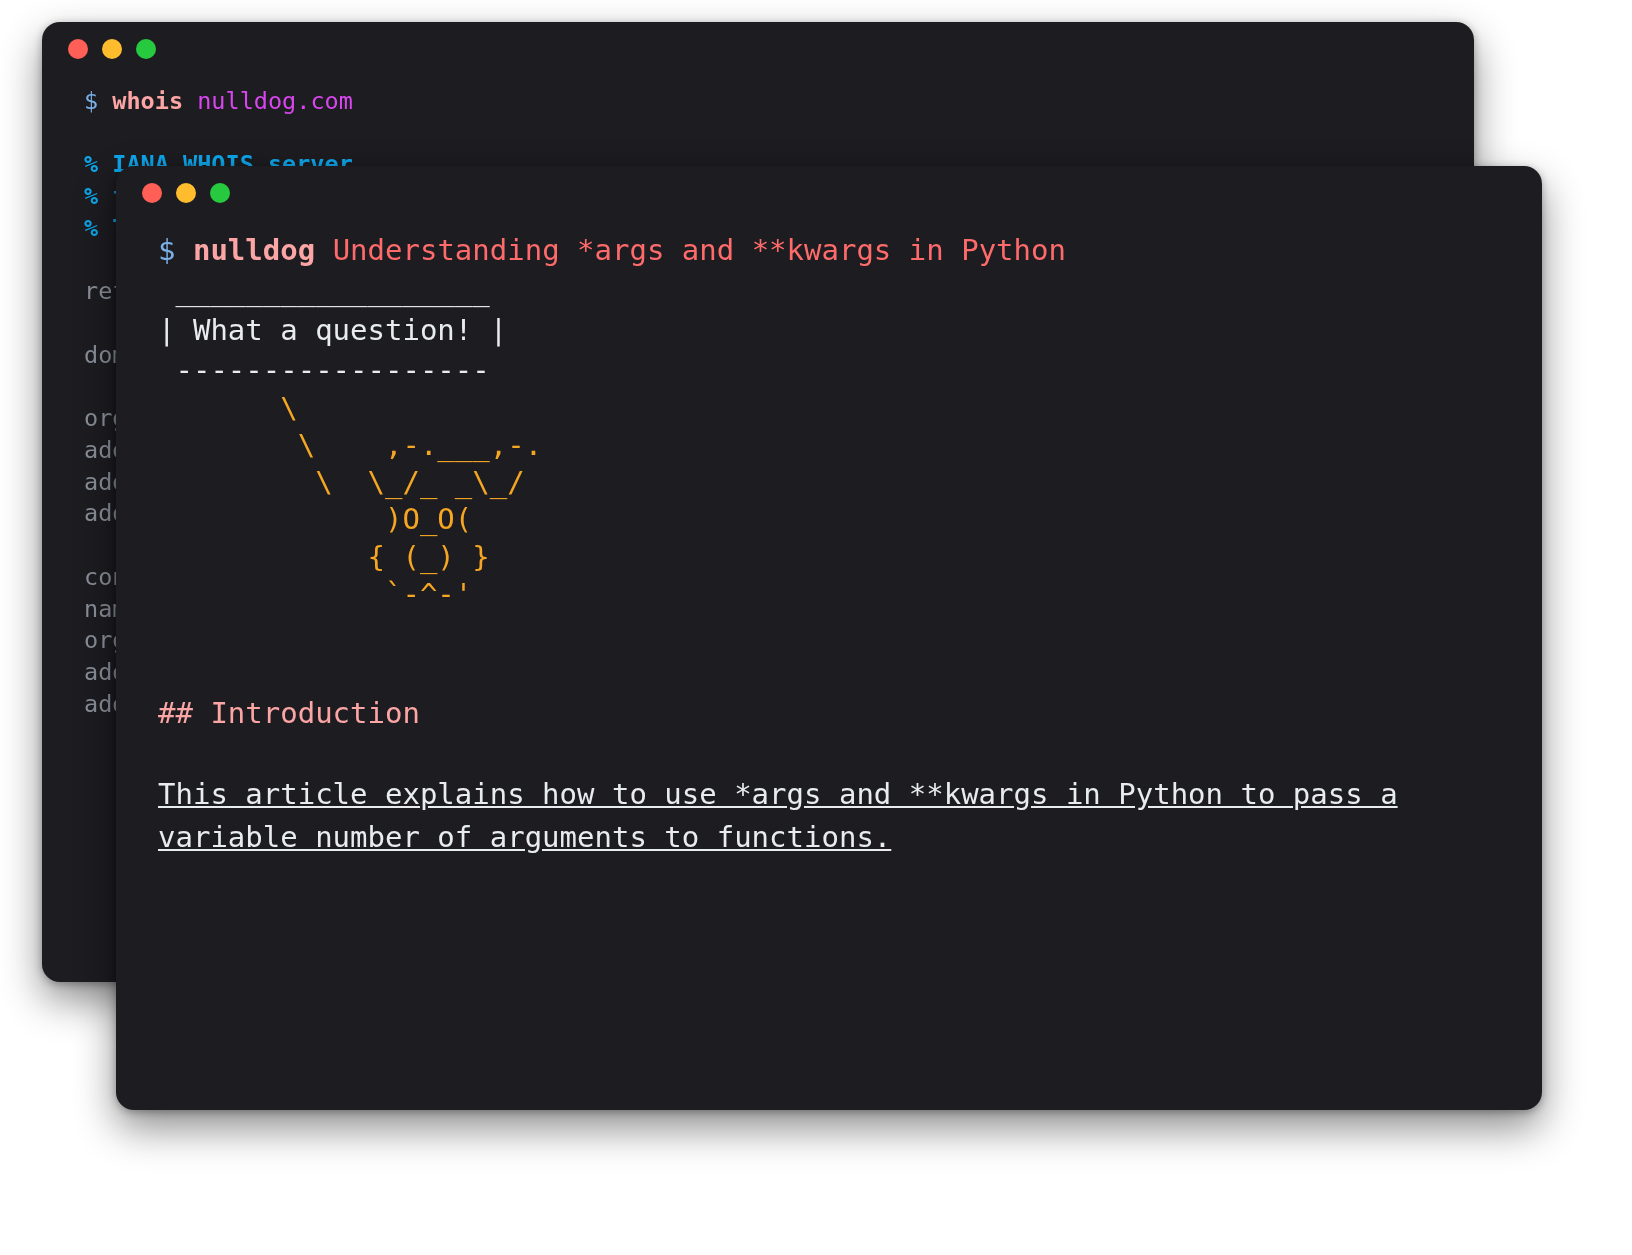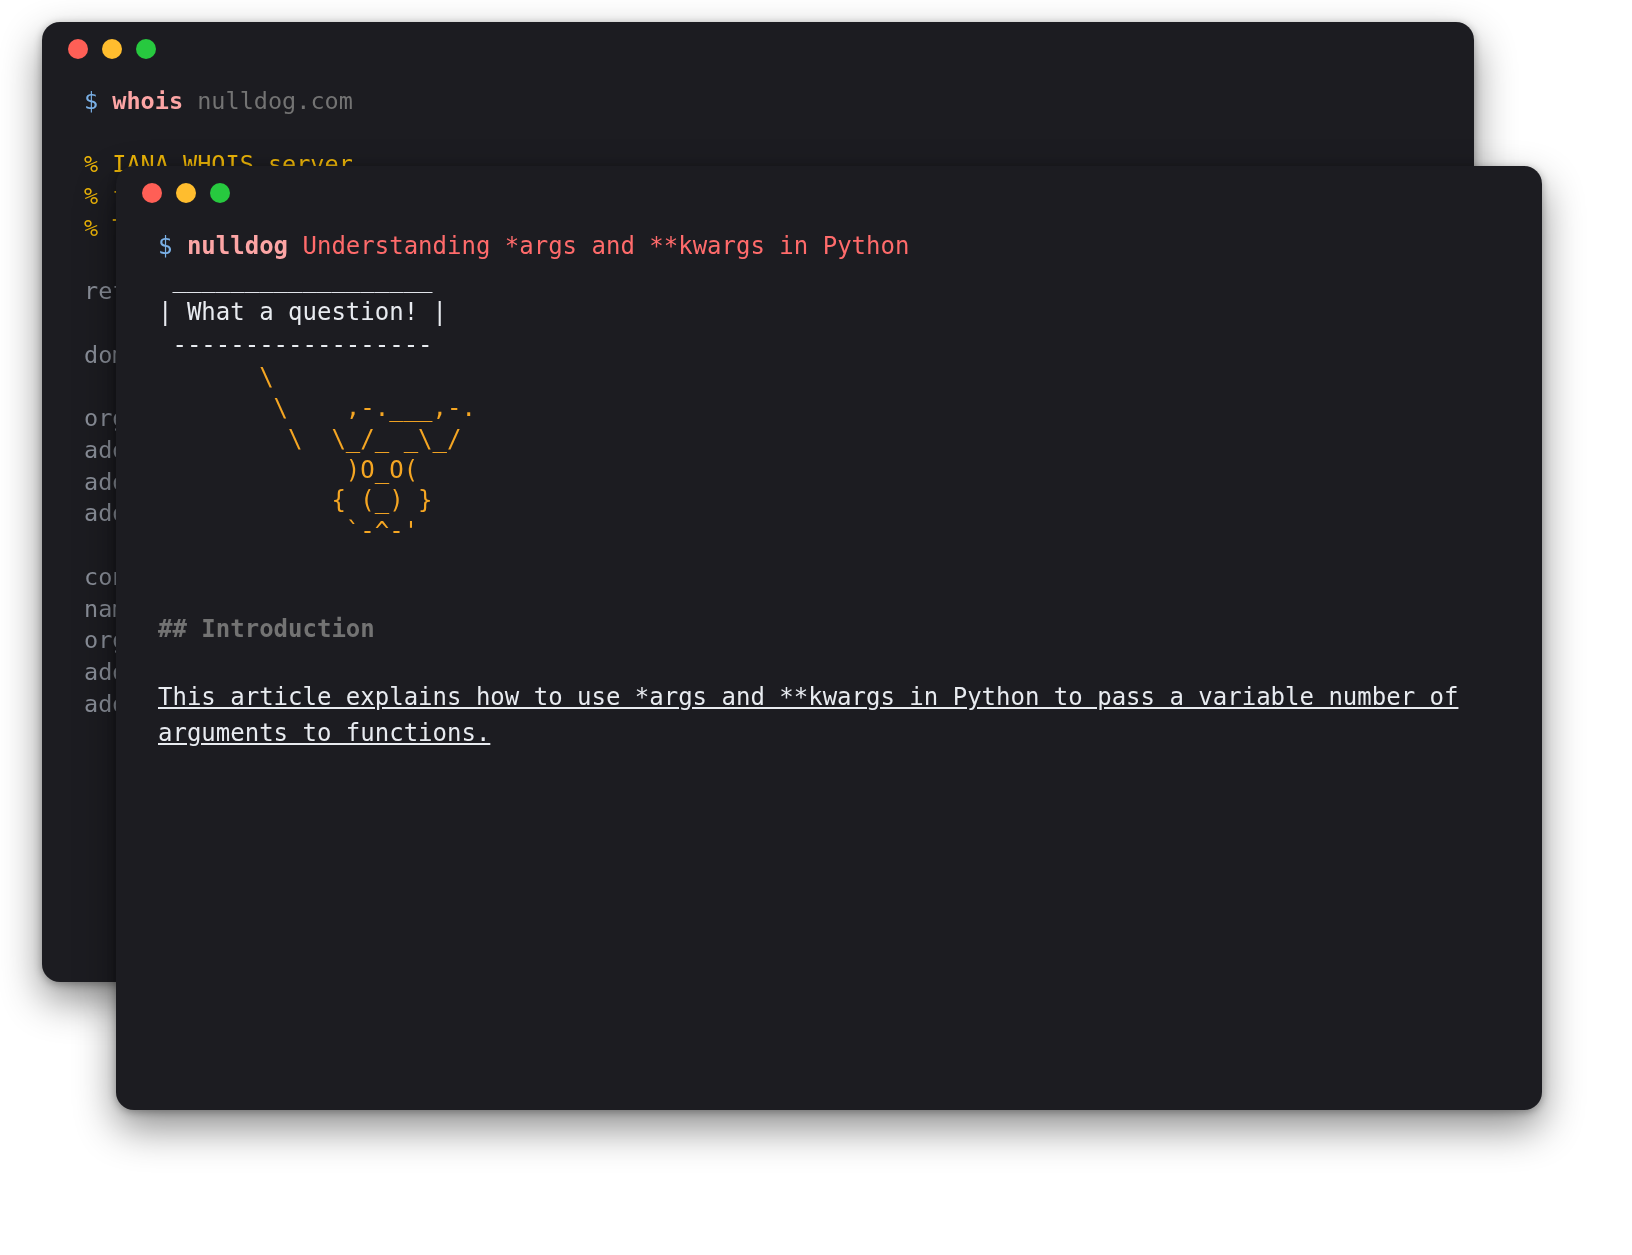--- a/index.html
+++ b/index.html
@@ -47,56 +47,56 @@
   .term.back {
     left: 42px;
     top: 22px;
     width: 1432px;
     height: 960px;
   }
   .term.back .content { color: #6d717b; }
 
   .sym   { color: #7ab0e6; }       
   .cmd   { color: #fca5a5; font-weight: 600; }
-  .arg   { color: #737373; }
-  .pct   { color: #eab308; }
+  .arg   { color: #d946ef; }
+  .pct   { color: #0ea5e9; font-weight: bold; }
   .label { color: #8a8f99; display:inline-block; width: 200px; }
   .val   { color: #8a8f99; }
 
   
   .term.front {
     left: 116px;
     top: 166px;
     width: 1426px;
     height: 944px;
   }
   .term.front .content {
     color: #e8ebf0;
-    font-size: 24px;
+    font-size: 29px;
     line-height: 1.38;
     white-space: pre-wrap;
   }
   .title-arg { color: #ff6b6b; font-weight: 500; }
 
   .speech {
     color: #e8ebf0;
     font-family: "SF Mono", ui-monospace, monospace;
   }
 
   .ascii-dog {
     color: #f5a623;
     white-space: pre;
     display: block;
     margin-left: 0;
     line-height: 1.28;
   }
 
   .section-heading {
-    color: #737373;
-    font-weight: 700;
+    color: #fca5a5;
+    font-weight: 400;
   }
 
   .body-text {
     color: #e8ebf0;
     white-space: normal;
     max-width: 1300px;
     line-height: 1.5;
     text-decoration: underline;
   }
 </style>

